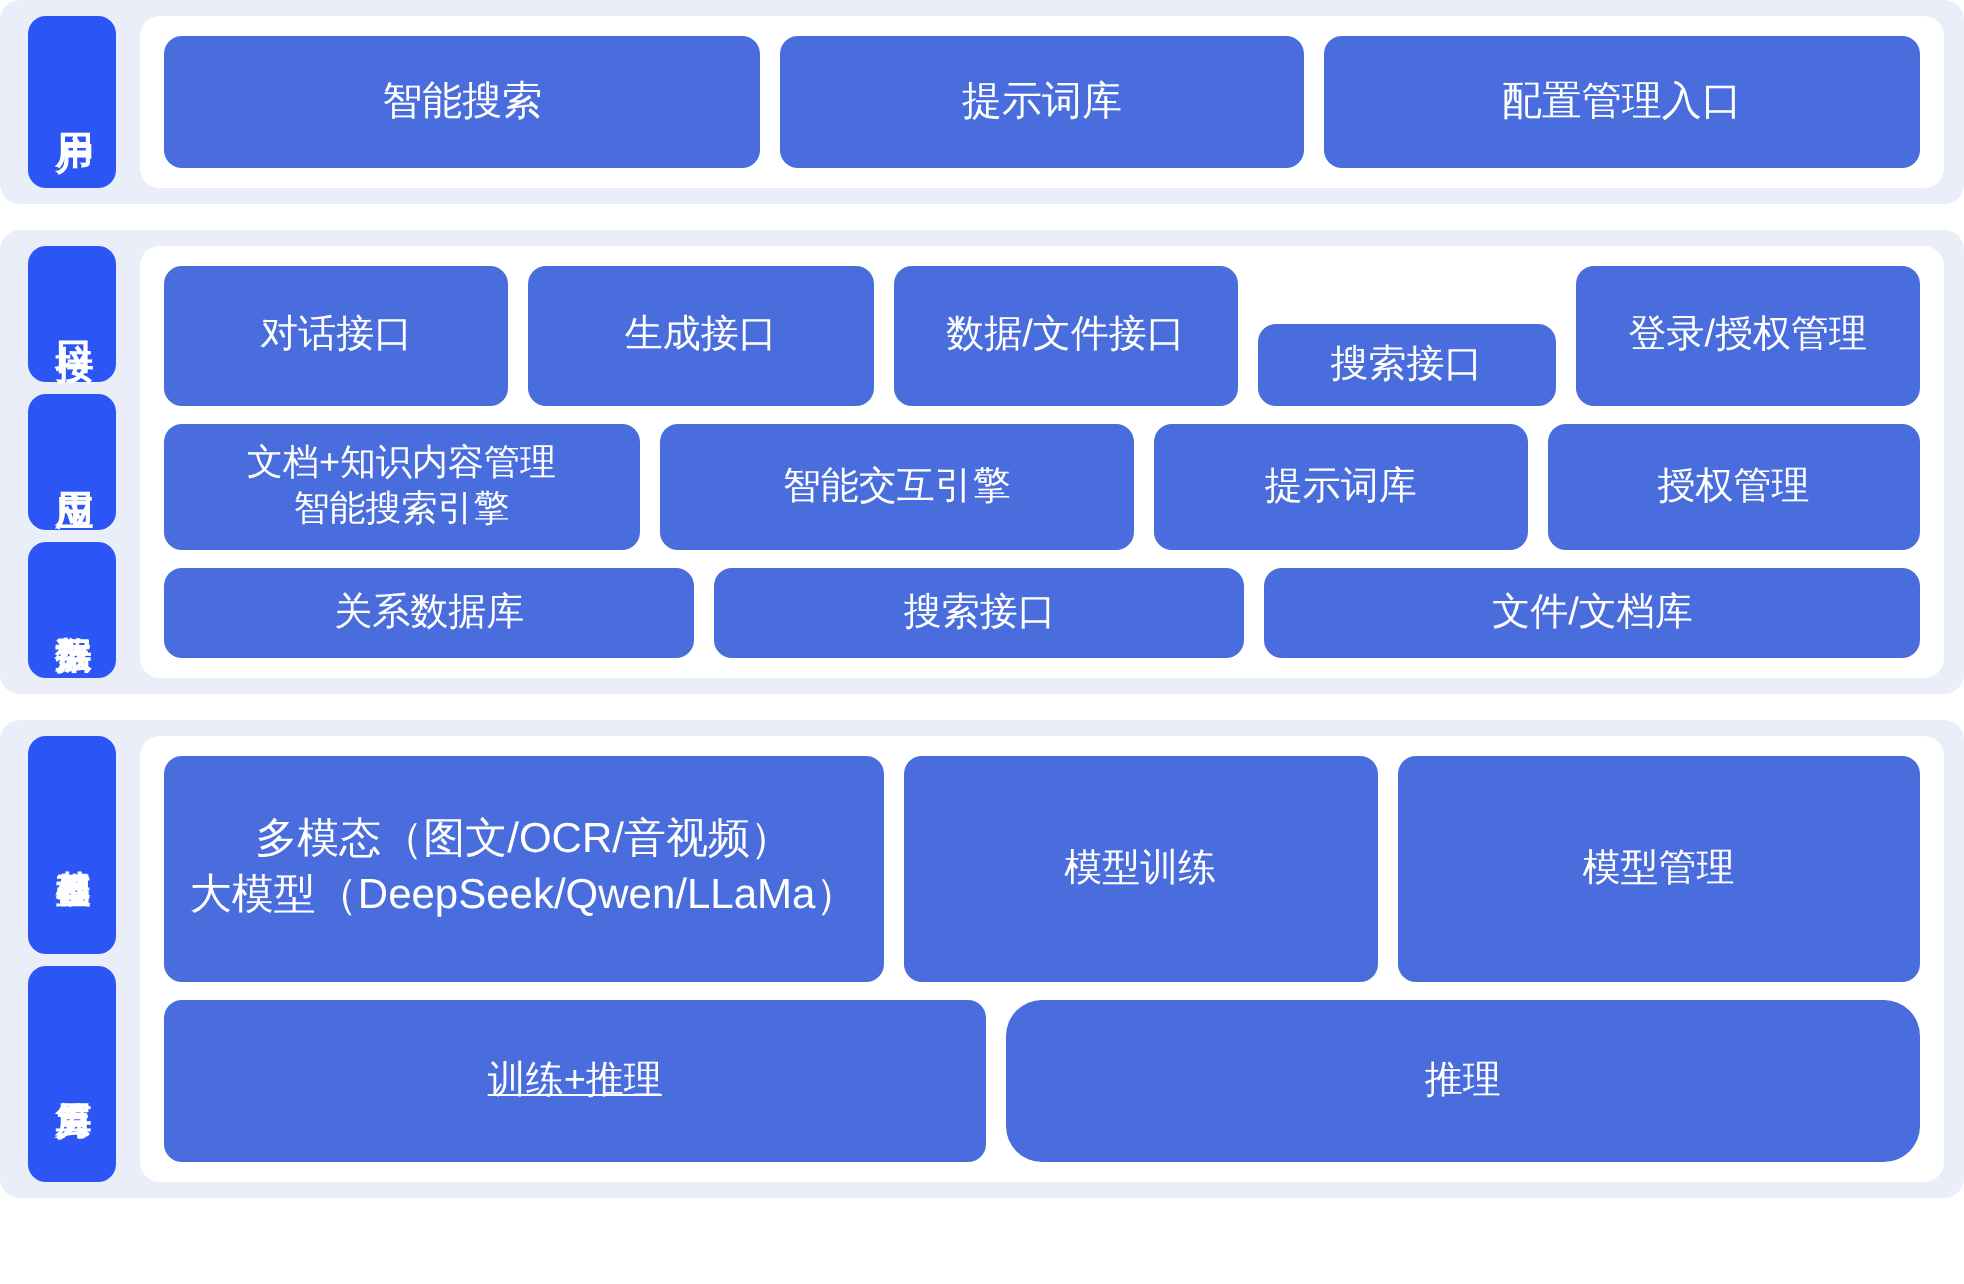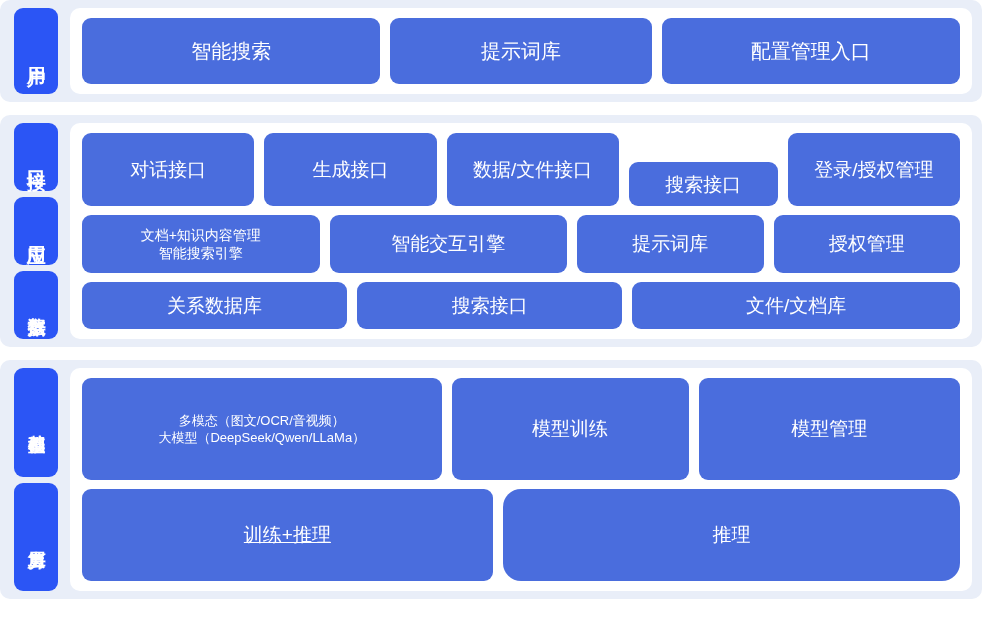--- a/index.html
+++ b/index.html
@@ -104,27 +104,27 @@
     text-align: center;
     font-size: 19px;
     line-height: 1.32;
     padding: 14px 8px;
     min-width: 0;
     white-space: pre-line;
     flex: 1 1 0;
   }
 
   .box.multiline {
-    font-size: 14px;
+    font-size: 18px;
     line-height: 1.3;
     text-align: center;
   }
 
   .box.box-model-detail {
-    font-size: 13px;
+    font-size: 21px;
     line-height: 1.34;
     white-space: pre-line;
     text-align: center;
   }
 
   
   .row-user .box { font-size: 20px; }
 
   
   .f-115 { flex-grow: 1.15; }

